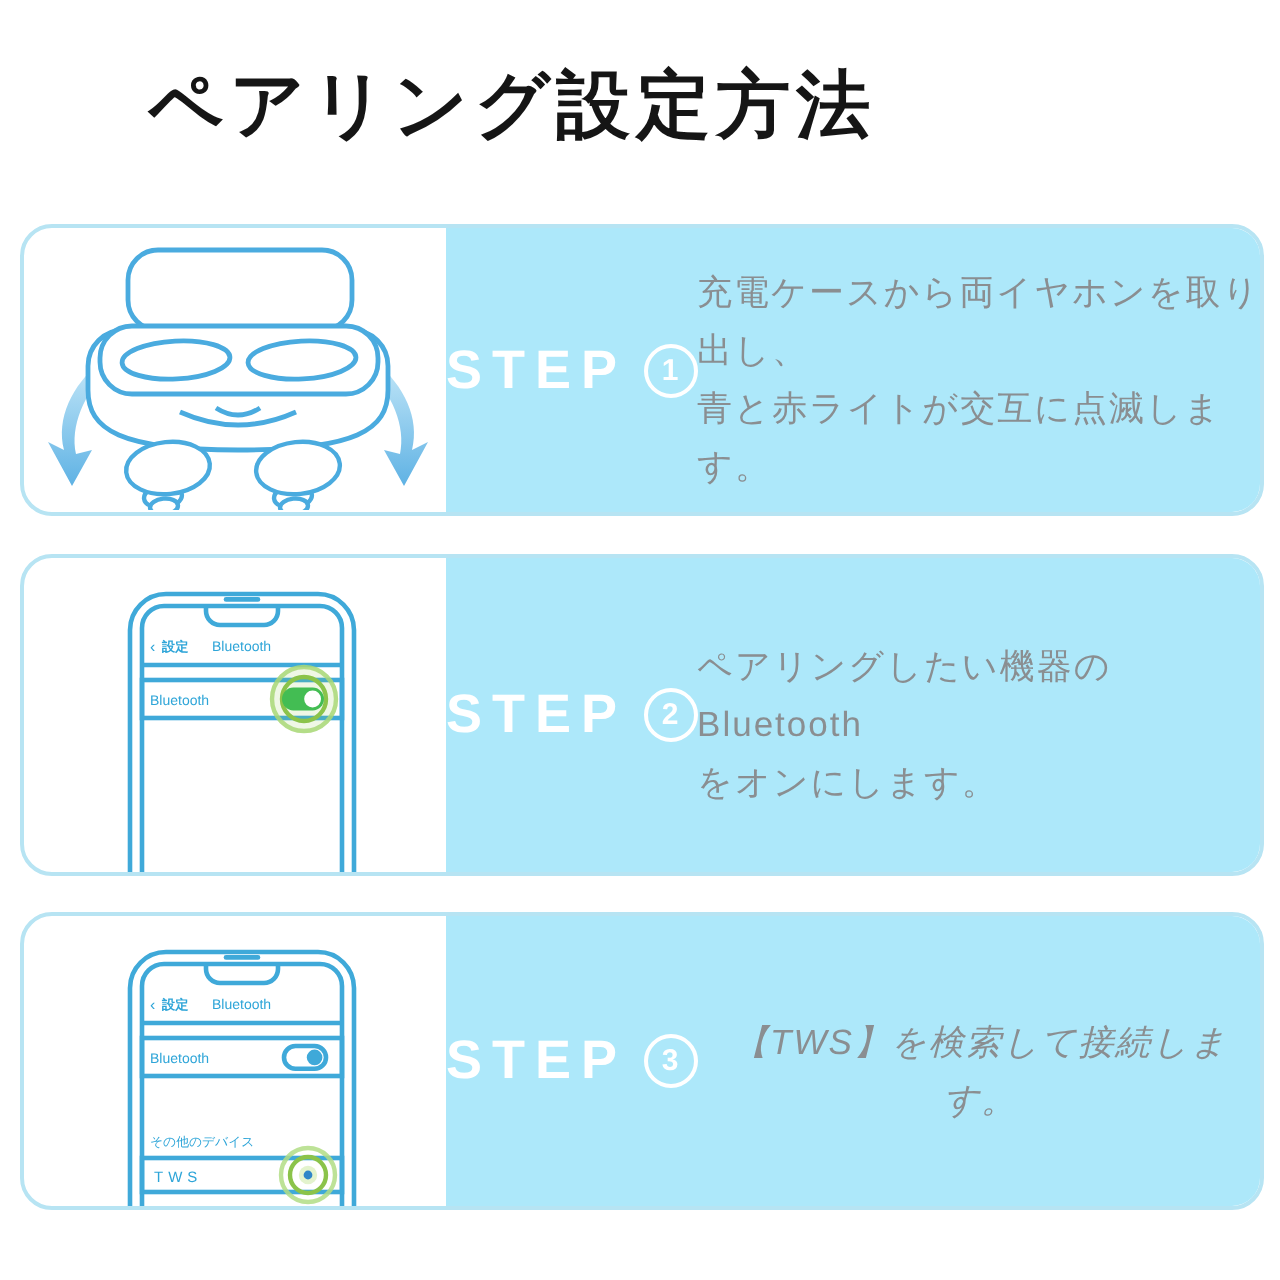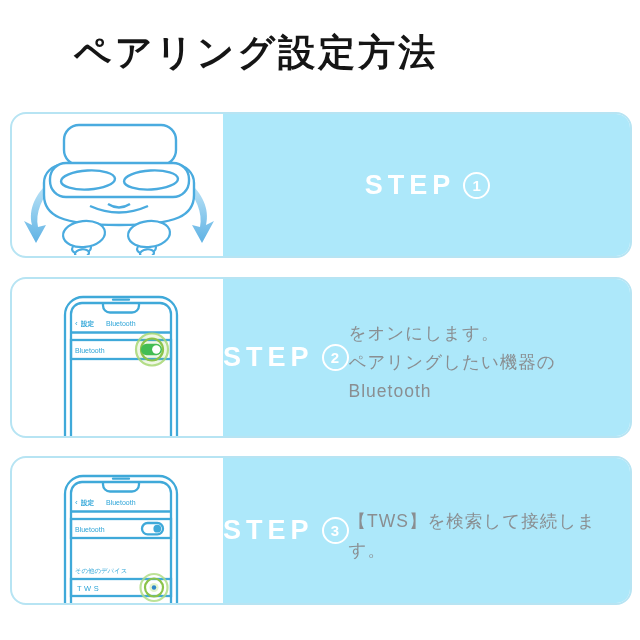--- a/index.html
+++ b/index.html
@@ -15,21 +15,21 @@
   .card3{top:456px;height:149px;}
   .bluepanel{position:absolute;top:-2px;bottom:-2px;left:211px;right:-2px;background:#ade8fa;
         display:flex;align-items:center;justify-content:center;}
   .step-h{display:flex;align-items:center;gap:8px;color:#ffffff;font-weight:800;
         font-size:27px;letter-spacing:5px;}
   .num{width:27px;height:27px;border:2.5px solid #ffffff;border-radius:50%;
         display:flex;align-items:center;justify-content:center;
         font-size:15px;font-weight:800;letter-spacing:0;box-sizing:border-box;flex:0 0 auto;}
   .body-text{margin-top:10px;color:#8a8e91;font-size:17.5px;line-height:29px;
         letter-spacing:1px;text-align:left;}
-  .body-text.center{text-align:left;}
+  .body-text.center{text-align:center;font-style:italic;}
   .illus{position:absolute;}
   .illus.case{left:8px;top:7px;}
   .illus.phone{left:50px;top:15px;}
   svg text{font-family:"Liberation Sans","DejaVu Sans",sans-serif;}
 </style>
 </head>
 <body>
 
 <div class="title">ペアリング設定方法</div>
 
@@ -63,20 +63,24 @@
       <ellipse cx="0" cy="0" rx="21" ry="13"></ellipse>
     </g>
   </svg>
   <div class="bluepanel">
     <div class="step-h">
       <span>STEP</span>
         <span class="num">
           <span>1</span>
         </span>
     </div>
+    <div class="body-text">
+      <div>充電ケースから両イヤホンを取り出し、</div>
+      <div>青と赤ライトが交互に点滅します。</div>
+    </div>
   </div>
 </div>
 
 <div class="card card2">
   <svg class="illus phone" width="118" height="150" viewBox="0 0 118 150">
     <g stroke="#3fa9d9" stroke-width="2.3" fill="none">
       <rect x="3" y="3" width="112" height="170" rx="18"></rect>
       <rect x="9" y="9" width="100" height="164" rx="11"></rect>
       <path d="M41,9.5 v2 a7,7 0 0 0 7,7 h22 a7,7 0 0 0 7,-7 v-2"></path>
       <line x1="51" y1="5.7" x2="67" y2="5.7" stroke-linecap="round"></line>
@@ -96,22 +100,22 @@
     </g>
   </svg>
   <div class="bluepanel">
     <div class="step-h">
       <span>STEP</span>
         <span class="num">
           <span>2</span>
         </span>
     </div>
     <div class="body-text">
+      <div>ペアリングしたい機器のBluetooth</div>
       <div>をオンにします。</div>
-      <div>ペアリングしたい機器のBluetooth</div>
     </div>
   </div>
 </div>
 
 <div class="card card3">
   <svg class="illus phone" width="118" height="150" viewBox="0 0 118 150">
     <g stroke="#3fa9d9" stroke-width="2.3" fill="none">
       <rect x="3" y="3" width="112" height="170" rx="18"></rect>
       <rect x="9" y="9" width="100" height="164" rx="11"></rect>
       <path d="M41,9.5 v2 a7,7 0 0 0 7,7 h22 a7,7 0 0 0 7,-7 v-2"></path>

